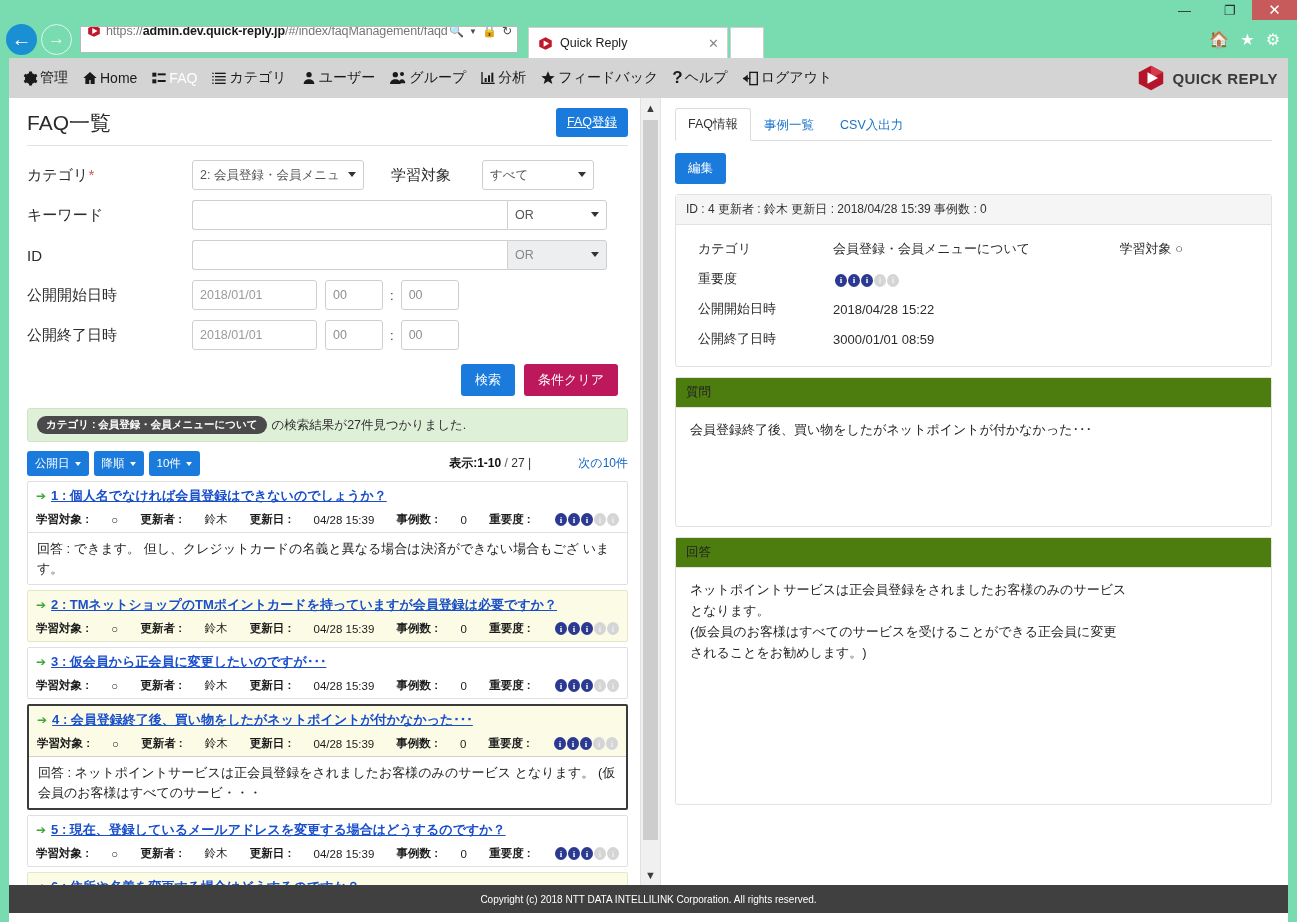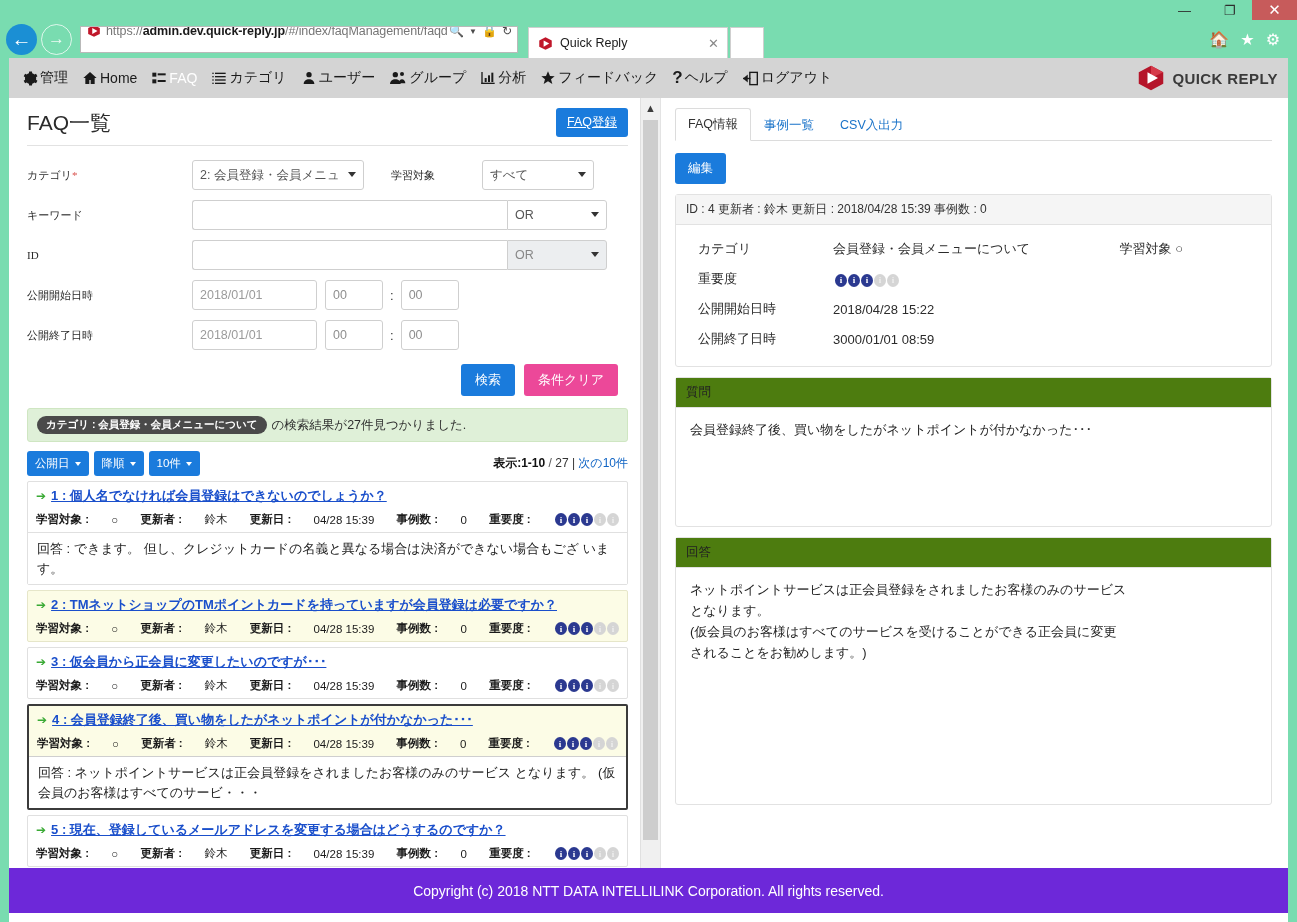--- a/index.html
+++ b/index.html
@@ -129,27 +129,27 @@
   .left-inner { padding: 10px 12px 0 18px; }
 
   .page-title-row { display: flex; align-items: center; padding-bottom: 8px; }
   .page-title { font-size: 21px; color: #2b2b2b; font-weight: normal; }
   .btn {
     border: none; cursor: pointer; font-size: 12.5px;
     padding: 6px 11px; border-radius: 3px; color: #fff;
     font-family: inherit;
   }
   .btn-primary { background: #1a7bdc; }
-  .btn-warn { background: #ec4899; color: #fff; }
+  .btn-warn { background: #be185d; color: #fff; }
   .btn-reg { margin-left: auto; text-decoration: underline; }
   hr.sep { border: none; border-top: 1px solid #e2e2e2; margin: 0 0 14px 0; }
 
   
   .form-row { display: flex; align-items: center; margin-bottom: 10px; }
-  .form-label { width: 165px; font-size: 11px; color: #2b2b2b; flex: 0 0 165px; font-family: Liberation Serif, serif; }
+  .form-label { width: 165px; font-size: 15px; color: #2b2b2b; flex: 0 0 165px; }
   .req { color: #d9534f; }
   .ctl {
     height: 30px; border: 1px solid #cfcfcf; border-radius: 3px;
     background: #fff; font-size: 12.5px; color: #555;
     padding: 0 7px; font-family: inherit;
     display: flex; align-items: center;
   }
   .selwrap { position: relative; display: inline-block; }
   .selwrap::after {
     content: ""; position: absolute; right: 8px; top: 12px;
@@ -184,21 +184,21 @@
   .sortbar { display: flex; align-items: center; margin-bottom: 5px; }
   .sortbtn {
     background: #1a7bdc; color: #fff; border: none; border-radius: 3px;
     font-size: 11.5px; padding: 5px 8px; margin-right: 5px; cursor: pointer;
     font-family: inherit; display: flex; align-items: center; gap: 5px;
   }
   .caret { border-left: 3.5px solid transparent; border-right: 3.5px solid transparent; border-top: 4.5px solid #fff; }
   .paging { margin-left: auto; font-size: 12px; color: #333; white-space: nowrap; }
   .paging b { color: #111; }
   .paging .slash { color: #555; }
-  .paging a { color: #1064c4; text-decoration: none; }
+  .paging a { color: #1064c4; text-decoration: none; margin-left: 44px; }
 
   
   .faq-item {
     border: 1px solid #e0e0e0; border-radius: 2px;
     margin-bottom: 5px; background: #fff;
   }
   .faq-item.alt { background: #fcfce6; border-color: #e6e6c9; }
   .faq-item.selected { border: 2px solid #3b3b3b; background: #fcfce6; }
   .faq-q {
     padding: 5px 8px 4px 8px; font-size: 13px; font-weight: bold;
@@ -270,23 +270,23 @@
 
   .qa-card { border: 1px solid #e2e2e2; border-radius: 3px; margin-top: 10px; }
   .qa-head { background: #4d7c0f; border-bottom: 1px solid #e2e2e2; padding: 6px 10px; font-size: 12.5px; color: #222; }
   .qa-body { padding: 11px 14px; font-size: 13px; color: #1f1f1f; line-height: 1.62; white-space: pre-line; }
   .qa-q .qa-body { min-height: 118px; }
   .qa-a .qa-body { min-height: 236px; }
 
   
   .footer {
     position: absolute; left: 9px; right: 9px; bottom: 9px;
-    height: 45px; background: #6d28d9;
+    height: 28px; background: #404040;
     display: flex; align-items: center; justify-content: center;
-    color: #fff; font-size: 14px;
+    color: #fff; font-size: 10px;
   }
 </style>
 </head>
 <body>
 
 <div id="browser">
 
   <div class="titlebar">
     <div class="winbtn min">—</div>
     <div class="winbtn max">❐</div>

